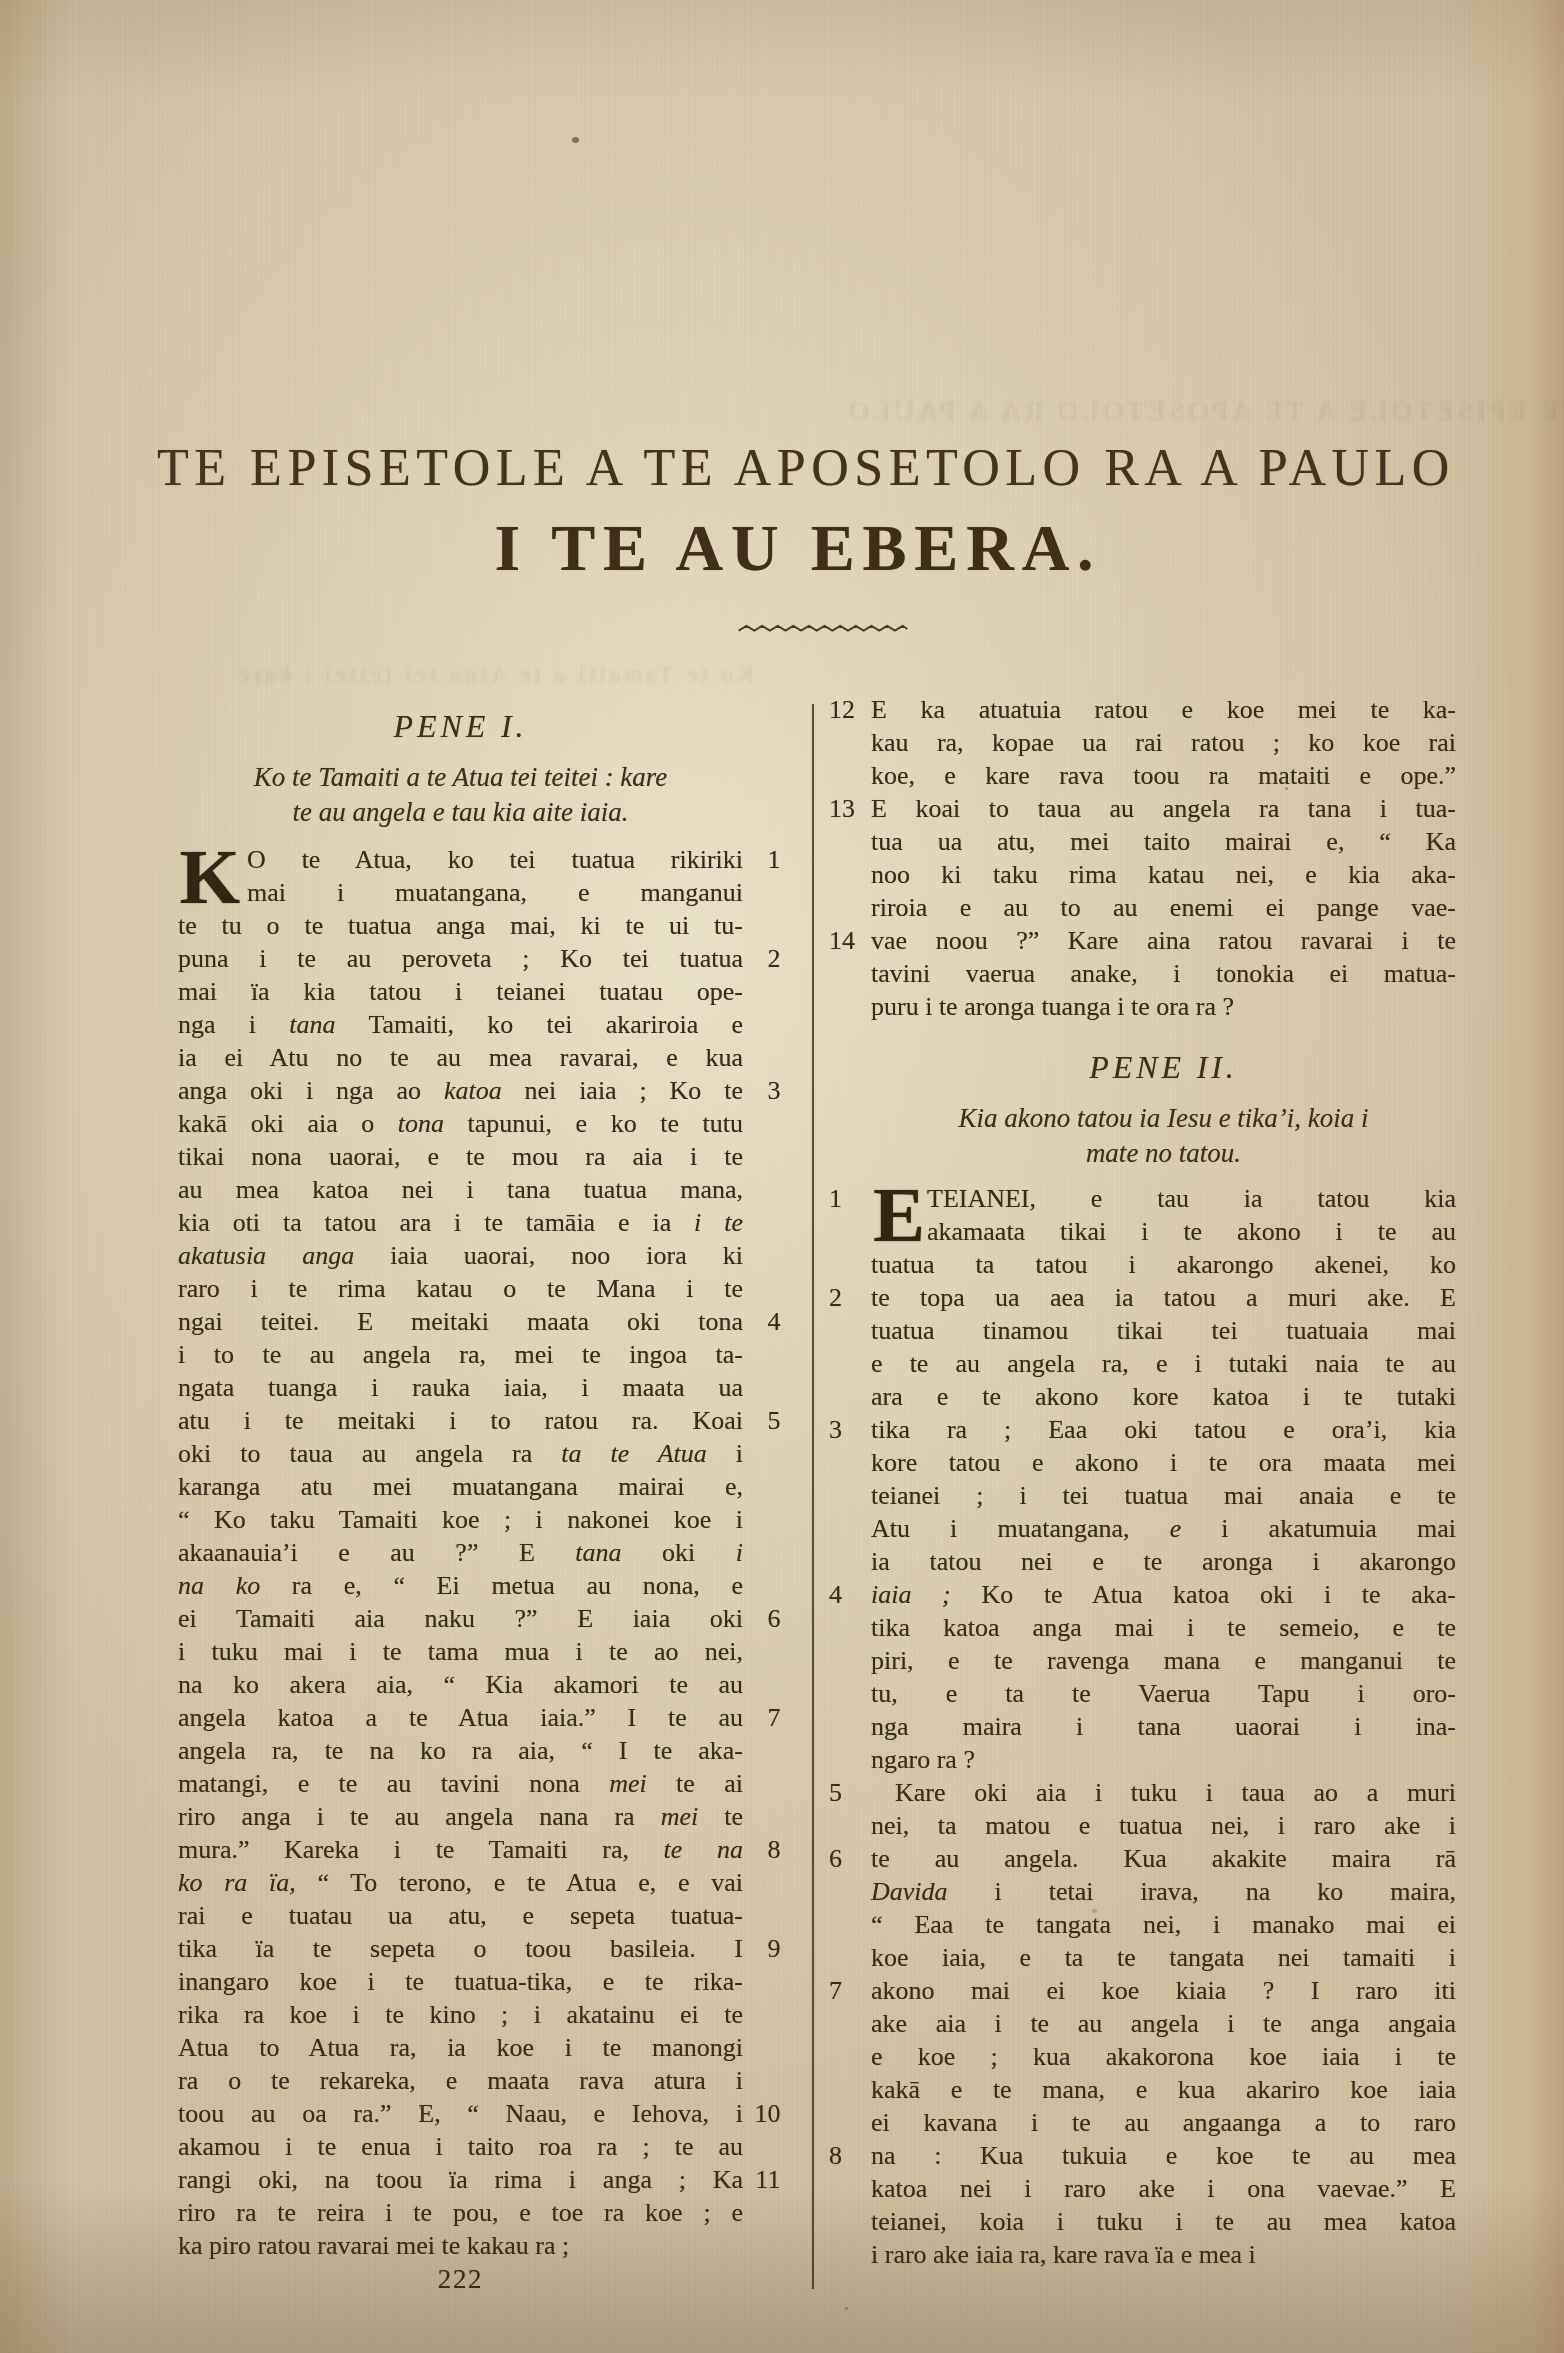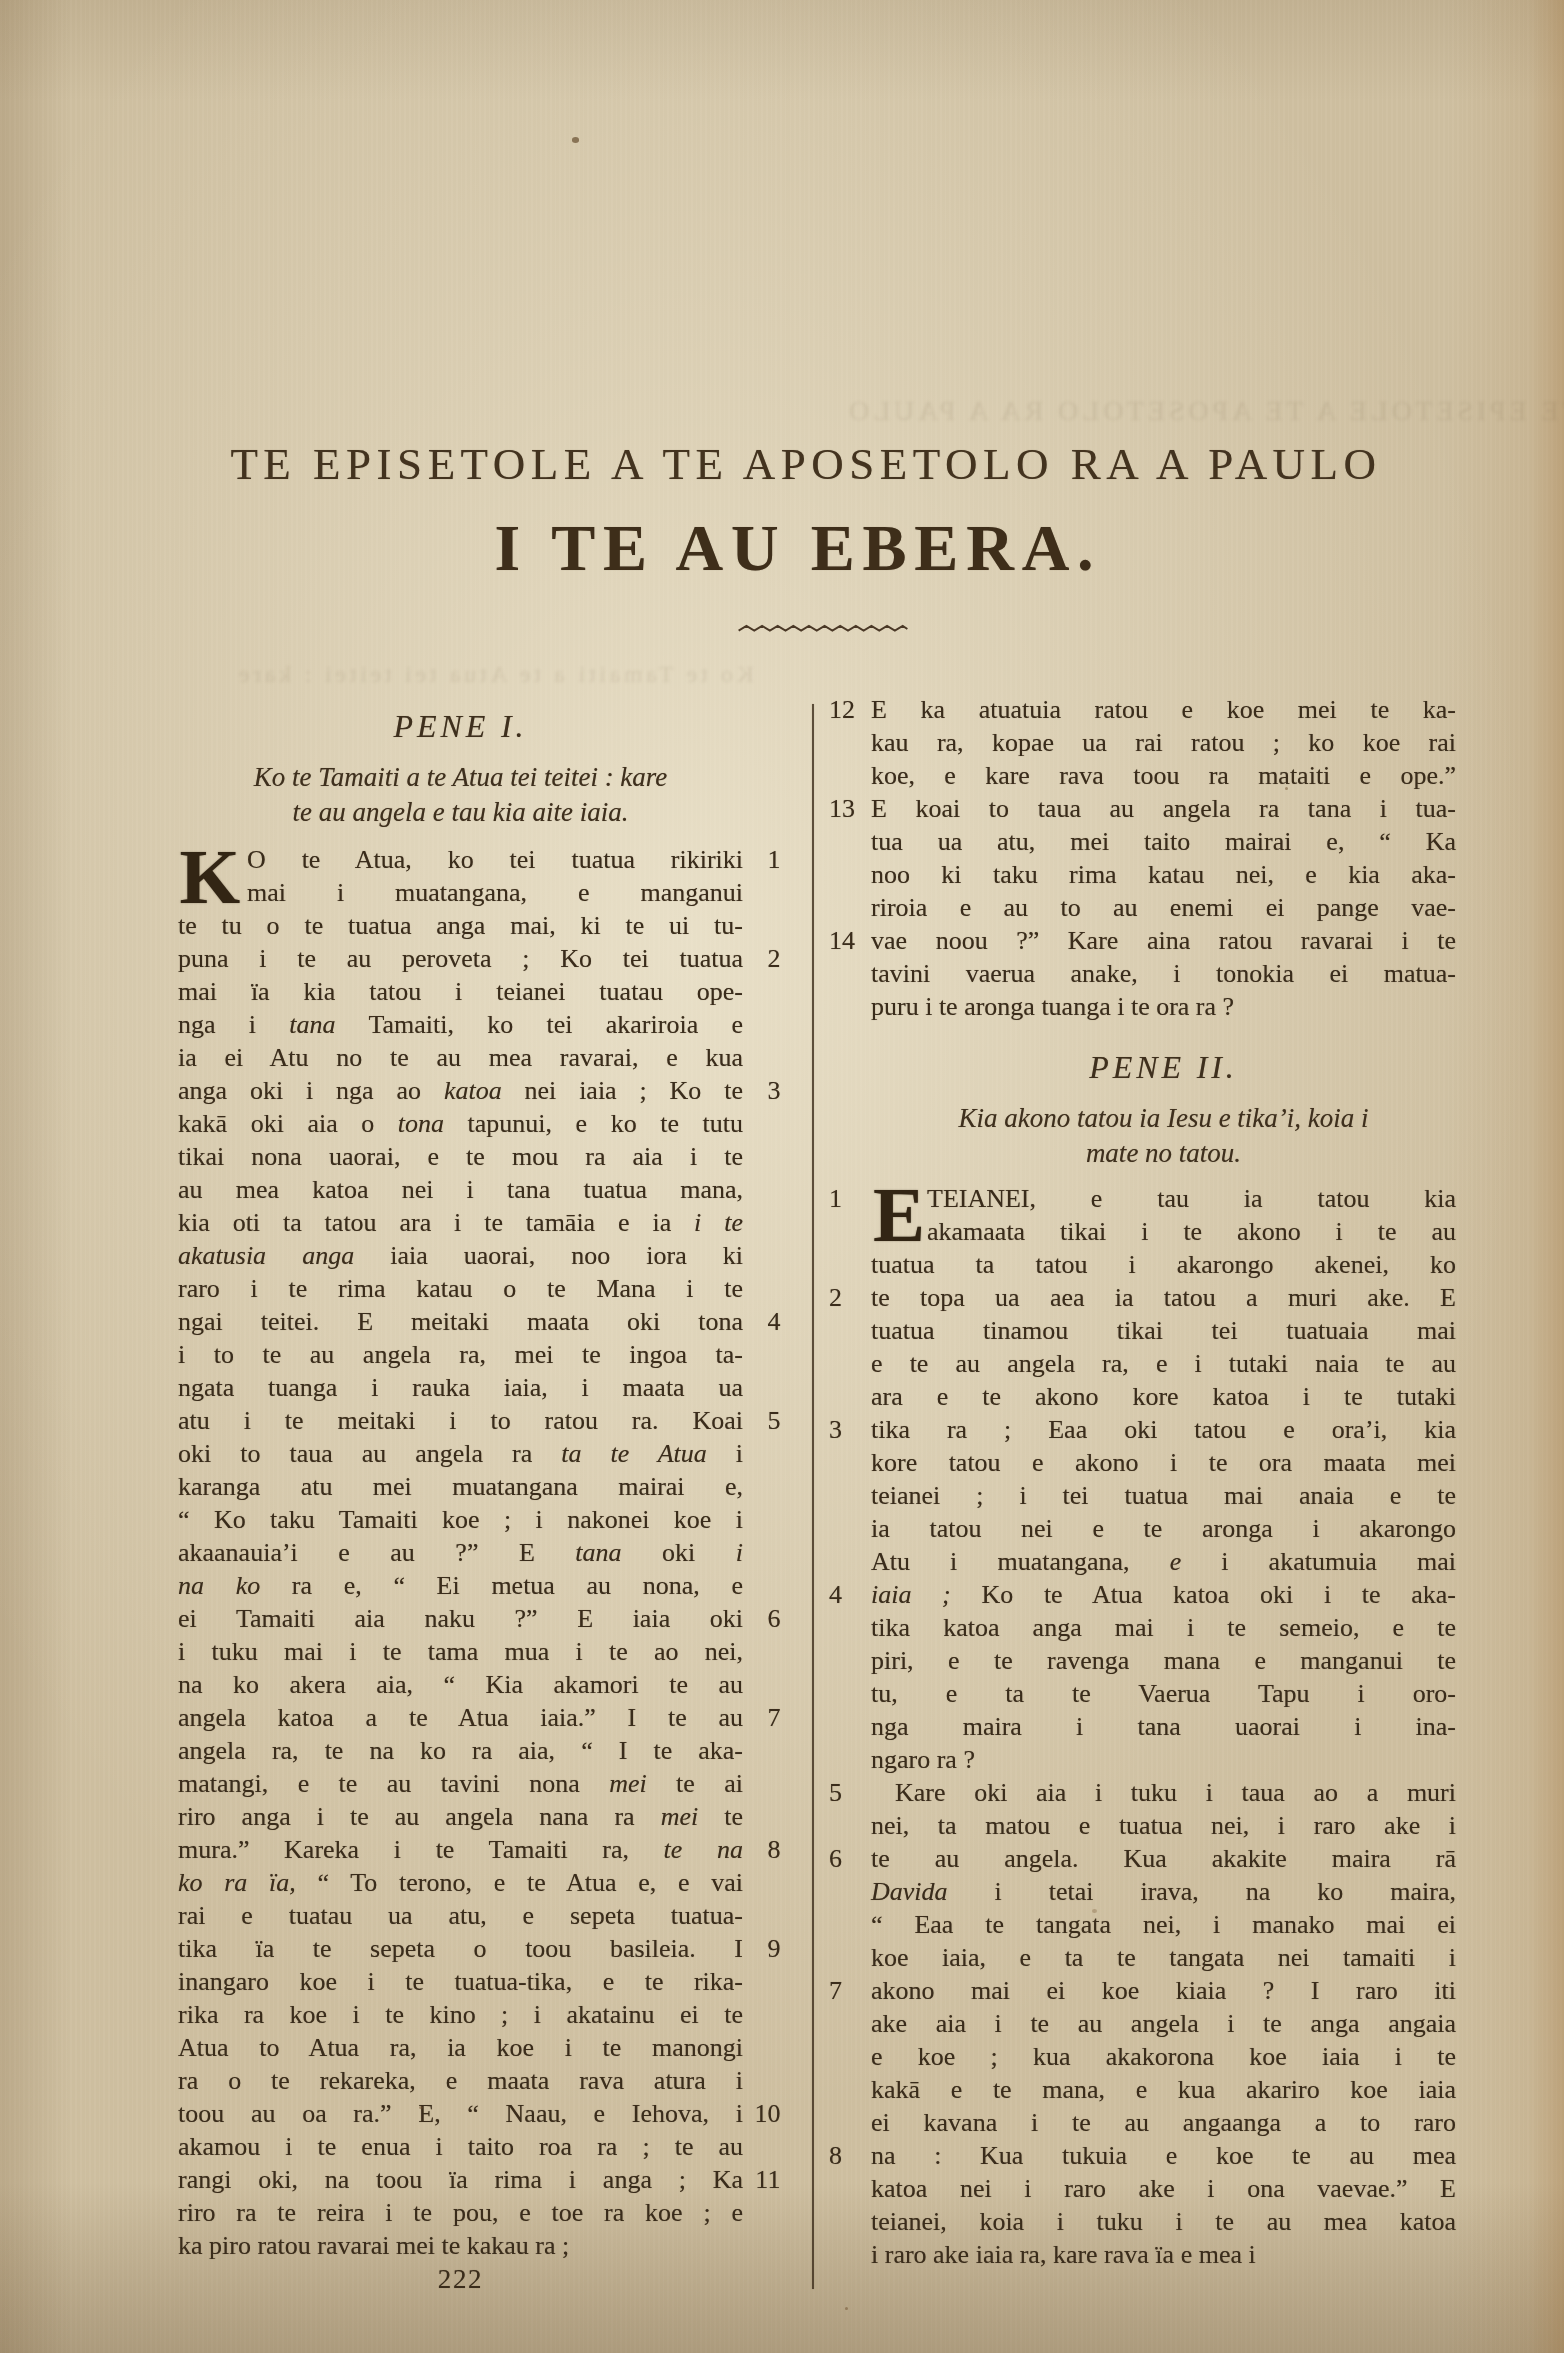--- a/index.html
+++ b/index.html
@@ -16,21 +16,21 @@
       linear-gradient(to top, rgba(95,72,42,0.30) 0px, rgba(95,72,42,0) 172px),
       linear-gradient(to bottom, rgba(120,95,60,0.14) 0px, rgba(120,95,60,0) 102px),
       repeating-linear-gradient(90deg, rgba(255,255,255,0.025) 0 1.6px, rgba(0,0,0,0.012) 1.6px 4.7px),
       #cfc0a1;
   }
   .ink{ text-shadow:0 0 0.8px rgba(56,42,25,0.45); }
 
   
   .title1{
     position:absolute; top:438px; left:47px; width:1518px;
-    text-align:center; font-size:45px; letter-spacing:5.5px;
+    text-align:center; font-size:52px; letter-spacing:5.5px;
     color:#43331f; font-weight:normal;
   }
   .title2{
     position:absolute; top:510px; left:23.5px; width:1549px;
     text-align:center; font-size:66px; letter-spacing:7.8px;
     font-weight:bold; color:#3e2e1a;
   }
   .squiggle{ position:absolute; top:622px; left:737px; }
 
   
@@ -193,22 +193,22 @@
     <div class="line ind-drop">TEIANEI, e tau ia tatou kia<span class="vnum">1</span></div>
         <div class="line ind-drop">akamaata tikai i te akono i te au</div>
         <div class="line">tuatua ta tatou i akarongo akenei, ko</div>
         <div class="line">te topa ua aea ia tatou a muri ake.  E<span class="vnum">2</span></div>
         <div class="line">tuatua tinamou tikai tei tuatuaia mai</div>
         <div class="line">e te au angela ra, e i tutaki naia te au</div>
         <div class="line">ara e te akono kore katoa i te tutaki</div>
         <div class="line">tika ra ;  Eaa oki tatou e ora’i, kia<span class="vnum">3</span></div>
         <div class="line">kore tatou e akono i te ora maata mei</div>
         <div class="line">teianei ;  i tei tuatua mai anaia e te</div>
+        <div class="line">Atu i muatangana, <i>e</i> i akatumuia mai</div>
         <div class="line">ia tatou nei e te aronga i akarongo</div>
-        <div class="line">Atu i muatangana, <i>e</i> i akatumuia mai</div>
         <div class="line"><i>iaia ;</i>  Ko te Atua katoa oki i te aka-<span class="vnum">4</span></div>
         <div class="line">tika katoa anga mai i te semeio, e te</div>
         <div class="line">piri, e te ravenga mana e manganui te</div>
         <div class="line">tu, e ta te Vaerua Tapu i oro-</div>
         <div class="line">nga maira i tana uaorai i ina-</div>
         <div class="line noj">ngaro ra ?</div>
         <div class="line ind-par">Kare oki aia i tuku i taua ao a muri<span class="vnum">5</span></div>
         <div class="line">nei, ta matou e tuatua nei, i raro ake i</div>
         <div class="line">te au angela.  Kua akakite maira rā<span class="vnum">6</span></div>
         <div class="line"><i>Davida</i> i tetai irava, na ko maira,</div>

